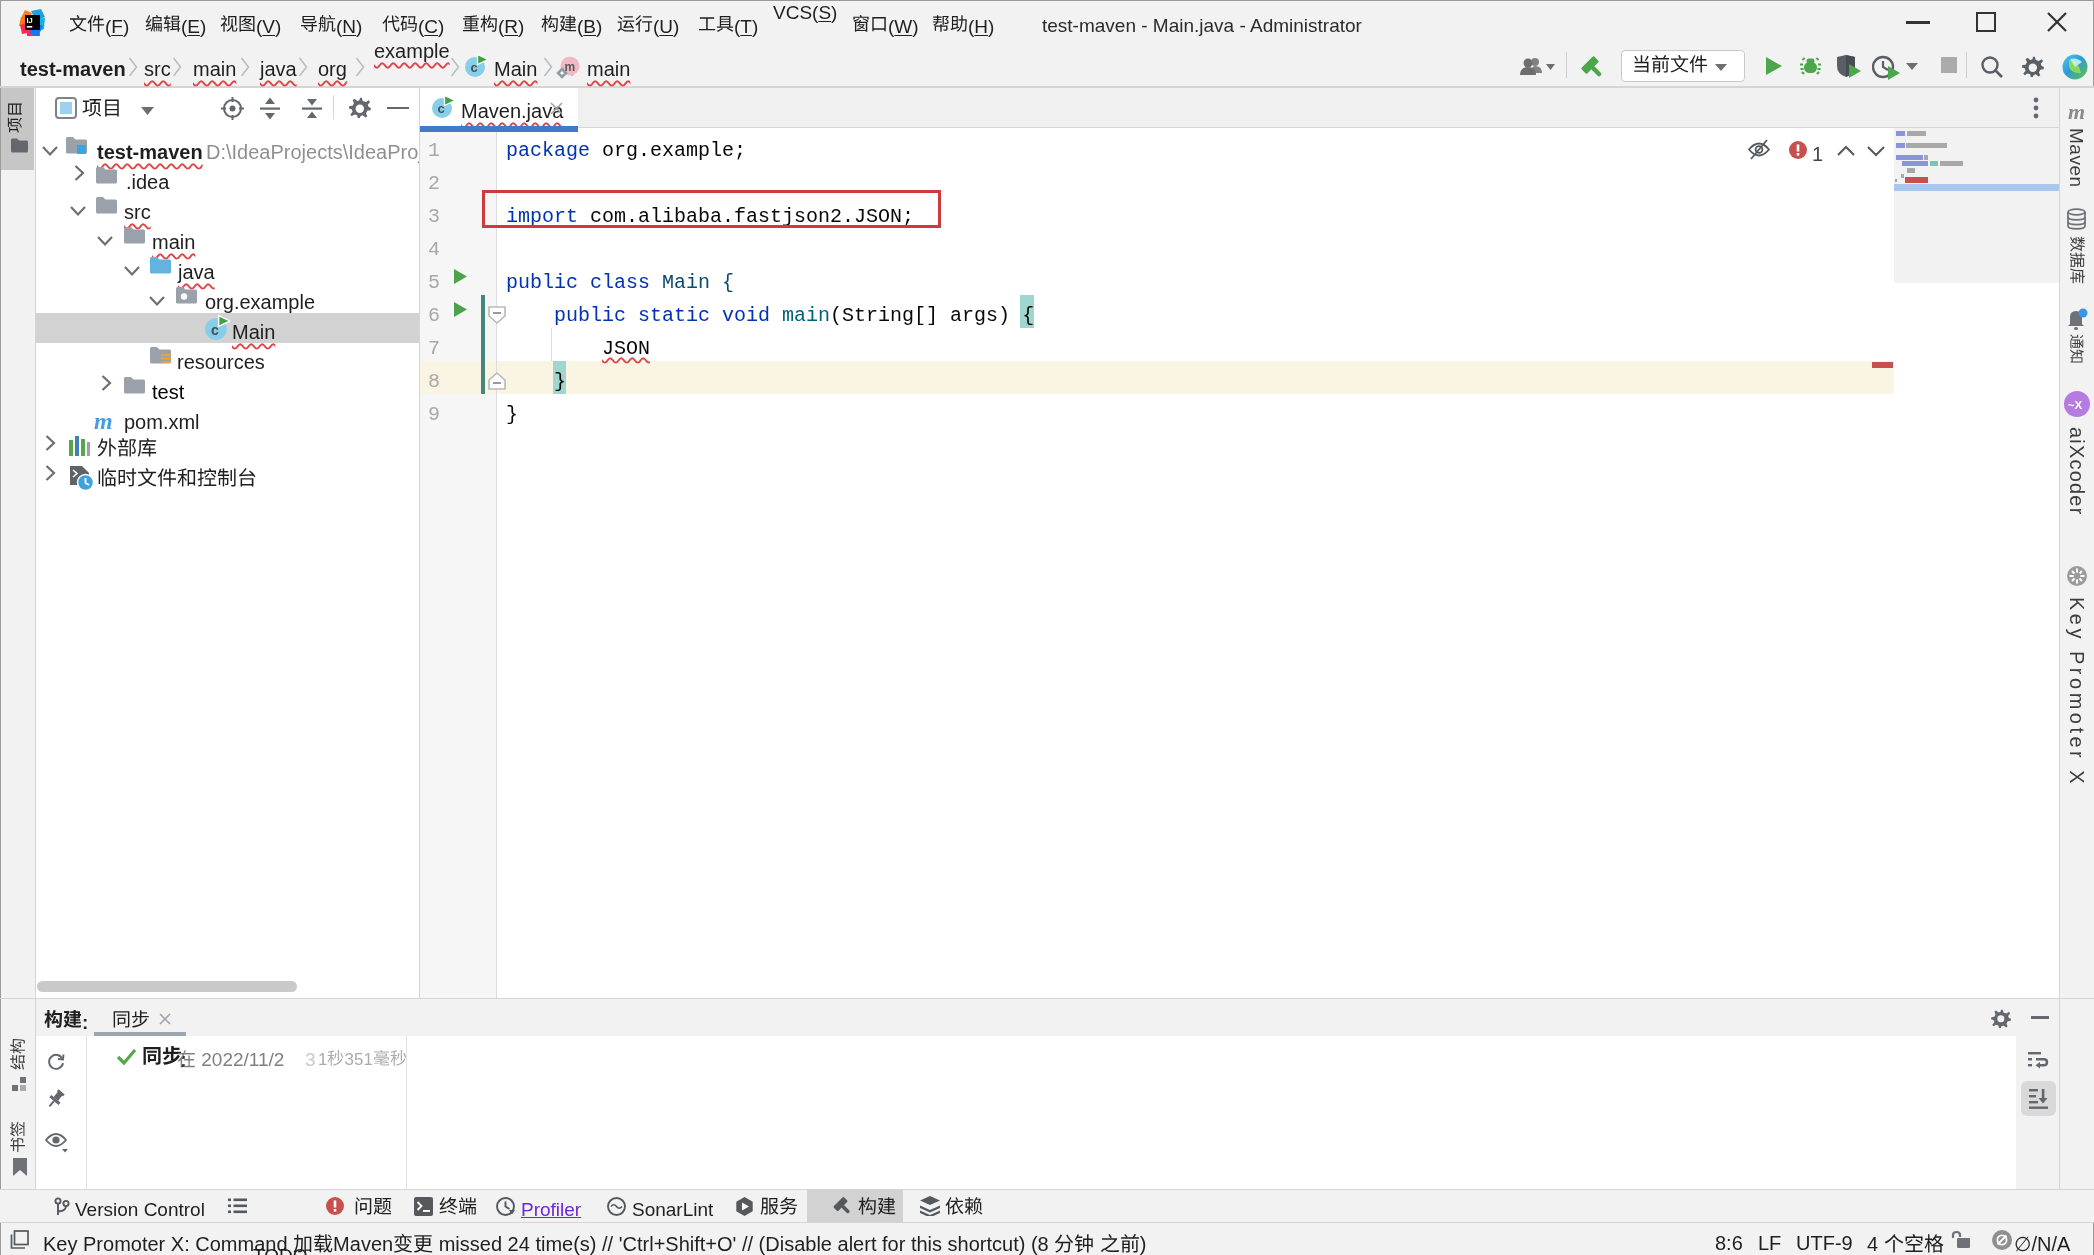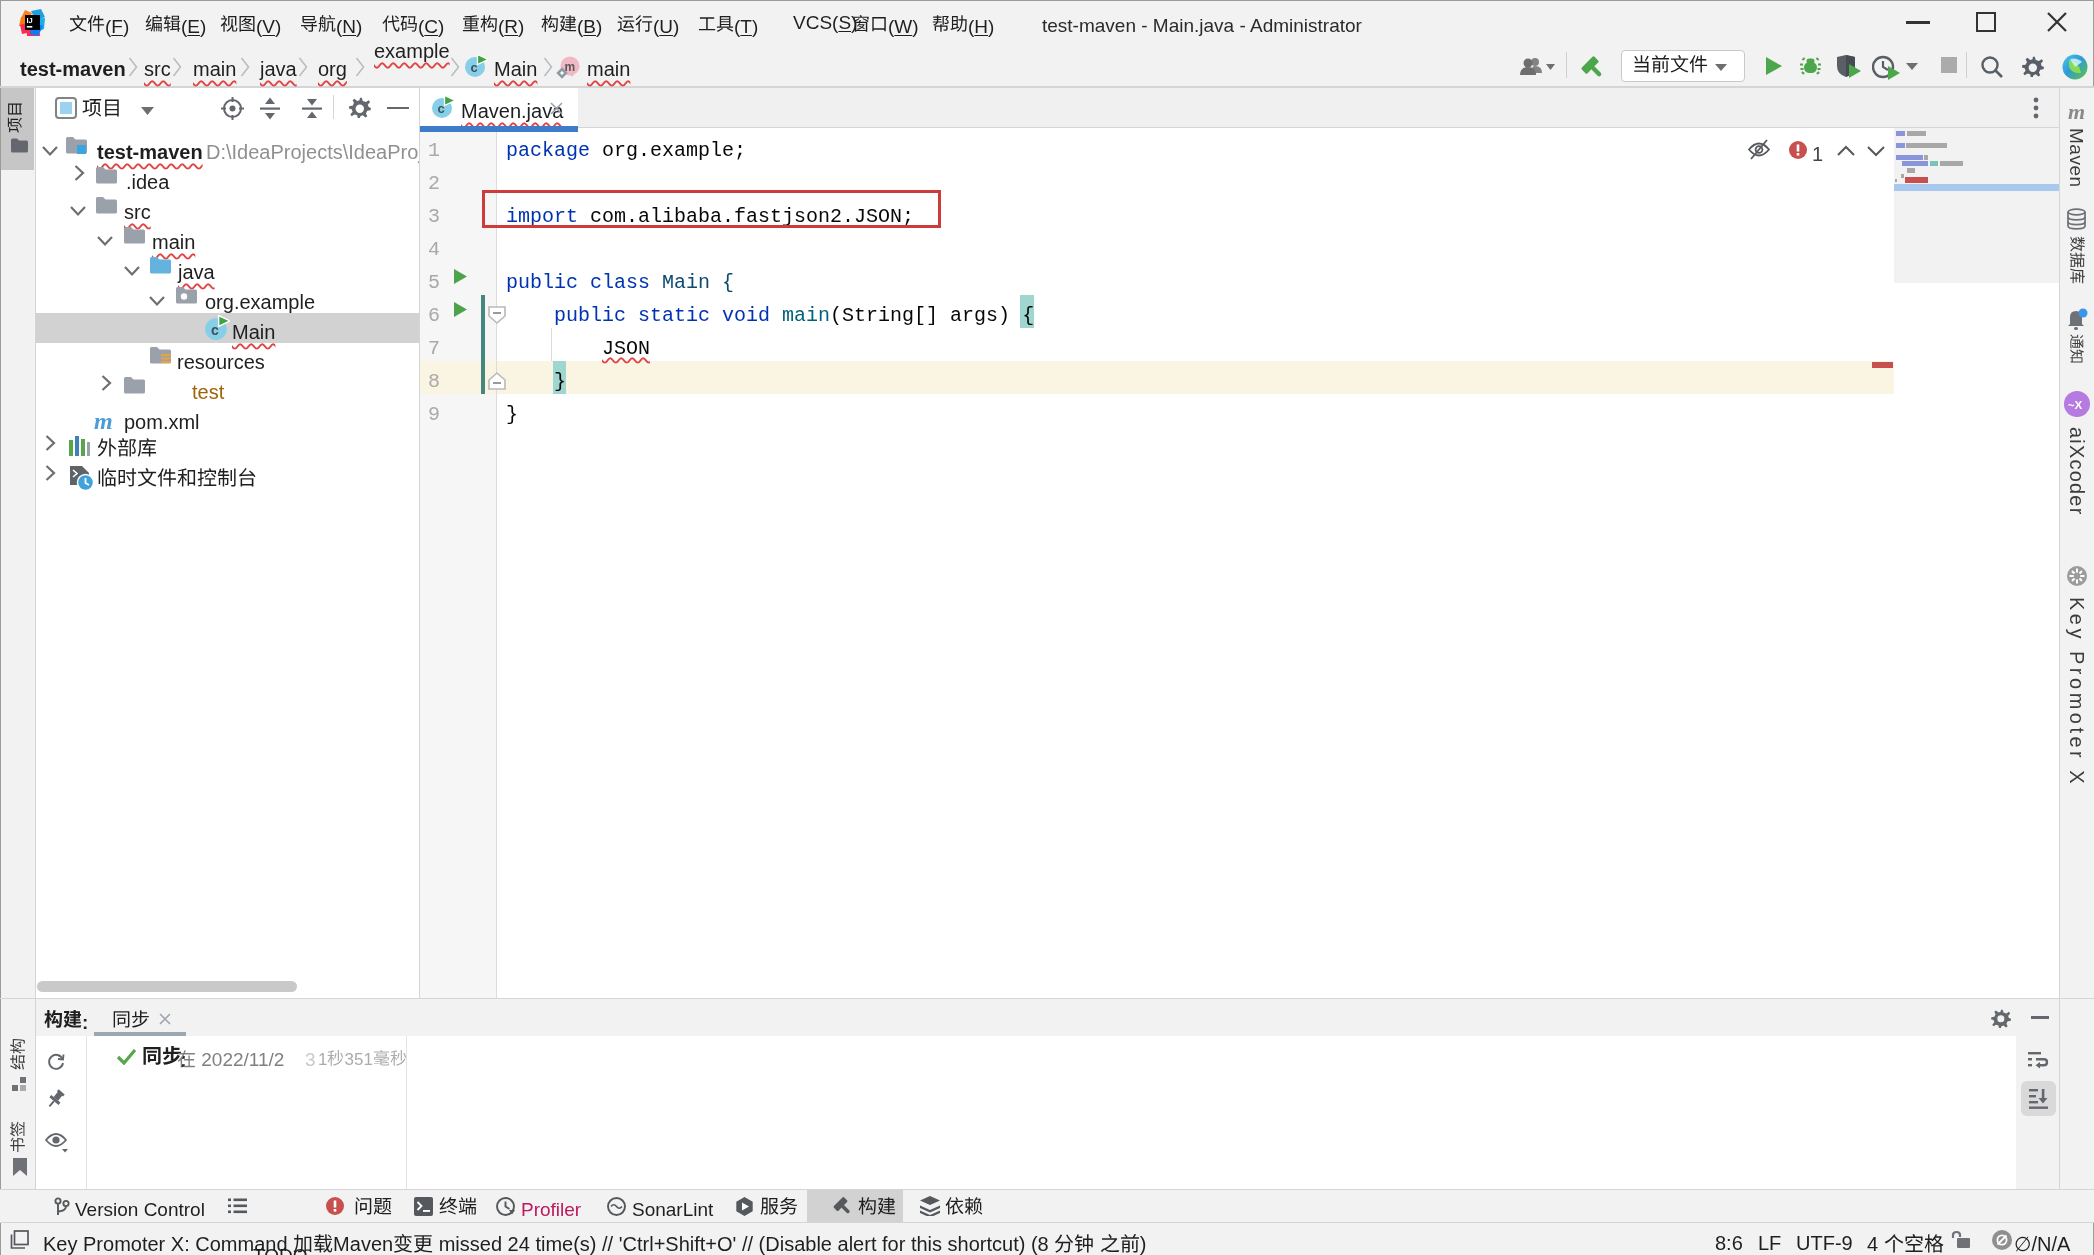--- a/index.html
+++ b/index.html
@@ -154,21 +154,21 @@
       </g>
     </svg></div>
 <div style="position:absolute;left:653px;top:16.3px;font:normal 19px 'Liberation Sans',sans-serif;color:#1f1f1f;white-space:pre;letter-spacing:0;">(<u style="text-underline-offset:2px">U</u>)</div>
 <div style="position:absolute;left:698px;top:14.7px;line-height:0"><svg width="36" height="18" style="vertical-align:-2.7px;" fill="#1f1f1f">
       <g transform="translate(0,15.3) scale(0.0720,-0.0720)">
         <use href="#gr工" x="0"></use>
         <use href="#gr具" x="250"></use>
       </g>
     </svg></div>
 <div style="position:absolute;left:734px;top:16.3px;font:normal 19px 'Liberation Sans',sans-serif;color:#1f1f1f;white-space:pre;letter-spacing:0;">(<u style="text-underline-offset:2px">T</u>)</div>
-<div style="position:absolute;left:773px;top:12px;font:normal 19px 'Liberation Sans',sans-serif;color:#1f1f1f;white-space:pre;letter-spacing:0;margin-left:20px;">VCS(<u style="text-underline-offset:2px">S</u>)</div>
+<div style="position:absolute;left:773px;top:2px;font:normal 19px 'Liberation Sans',sans-serif;color:#1f1f1f;white-space:pre;letter-spacing:0;">VCS(<u style="text-underline-offset:2px">S</u>)</div>
 <div style="position:absolute;left:852px;top:14.7px;line-height:0"><svg width="36" height="18" style="vertical-align:-2.7px;" fill="#1f1f1f">
       <g transform="translate(0,15.3) scale(0.0720,-0.0720)">
         <use href="#gr窗" x="0"></use>
         <use href="#gr口" x="250"></use>
       </g>
     </svg></div>
 <div style="position:absolute;left:888px;top:16.3px;font:normal 19px 'Liberation Sans',sans-serif;color:#1f1f1f;white-space:pre;letter-spacing:0;">(<u style="text-underline-offset:2px">W</u>)</div>
 <div style="position:absolute;left:932px;top:14.7px;line-height:0"><svg width="36" height="18" style="vertical-align:-2.7px;" fill="#1f1f1f">
       <g transform="translate(0,15.3) scale(0.0720,-0.0720)">
         <use href="#gr帮" x="0"></use>
@@ -428,21 +428,21 @@
     <rect x="11" y="11.5" width="10" height="2" fill="#E8A43B"></rect>
     <rect x="11" y="15" width="10" height="2" fill="#E8A43B"></rect>
   </svg>
 <div style="position:absolute;left:177px;top:350.6px;font:normal 20px 'Liberation Sans',sans-serif;color:#1f1f1f;white-space:pre;letter-spacing:0;">resources</div>
 <svg class="abs" style="left:100px;top:374px" width="12" height="18" viewBox="0 0 12 18">
 <path d="M2.5 2 L10 9 L2.5 16" stroke="#6E6E6E" stroke-width="2.2" fill="none"></path>
   </svg>
 <svg class="abs" style="left:124px;top:376px" width="21" height="18" viewBox="0 0 21 18">
 <path d="M0 2.5 Q0 1 1.5 1 L7 1 L9.5 3.5 L19.5 3.5 Q21 3.5 21 5 L21 16 Q21 17.5 19.5 17.5 L1.5 17.5 Q0 17.5 0 16 Z" fill="#9AA1AA"></path>
   </svg>
-<div style="position:absolute;left:152px;top:380.6px;font:normal 20px 'Liberation Sans',sans-serif;color:#a16207;white-space:pre;letter-spacing:0;margin-left:40px;">test</div>
+<div style="position:absolute;left:152px;top:380.6px;font:normal 20px 'Liberation Sans',sans-serif;color:#000000;white-space:pre;letter-spacing:0;">test</div>
 <div style="position:absolute;left:94px;top:407.7px;font:bold italic 24px 'Liberation Serif',serif;color:#4D9CD8;white-space:pre;letter-spacing:0;">m</div>
 <div style="position:absolute;left:124px;top:410.6px;font:normal 20px 'Liberation Sans',sans-serif;color:#1f1f1f;white-space:pre;letter-spacing:0;">pom.xml</div>
 <svg class="abs" style="left:44px;top:434px" width="12" height="18" viewBox="0 0 12 18">
 <path d="M2.5 2 L10 9 L2.5 16" stroke="#6E6E6E" stroke-width="2.2" fill="none"></path>
   </svg>
 <svg class="abs" style="left:69px;top:436px" width="22" height="20" viewBox="0 0 22 20">
 <rect x="0" y="4" width="4" height="16" fill="#57A64A"></rect>
     <rect x="6" y="0" width="4" height="20" fill="#3E82B8"></rect>
 <rect x="12" y="3" width="4" height="17" fill="#57A64A"></rect>
     <rect x="18" y="6" width="3" height="14" fill="#9AA1AA"></rect>
@@ -732,21 +732,21 @@
       <g transform="translate(0,16.1) scale(0.0760,-0.0760)">
         <use href="#gr终" x="0"></use>
         <use href="#gr端" x="250"></use>
       </g>
     </svg></div>
 <svg class="abs" style="left:496px;top:1197px" width="19" height="19" viewBox="0 0 19 19">
 <circle cx="9.5" cy="9.5" r="8.5" fill="none" stroke="#55585C" stroke-width="1.9"></circle>
 <path d="M9.5 4.5 L9.5 9.5 L13.5 12" stroke="#55585C" stroke-width="1.9" fill="none"></path>
 <polygon points="13,13 19,13 16,17.5" fill="#55585C"></polygon>
   </svg>
-<div style="position:absolute;left:521px;top:1199.3px;font:normal 19px 'Liberation Sans',sans-serif;color:#be185d;white-space:pre;letter-spacing:0;">Profiler</div>
+<div style="position:absolute;left:521px;top:1199.3px;font:normal 19px 'Liberation Sans',sans-serif;color:#6d28d9;white-space:pre;letter-spacing:0;text-decoration:underline;">Profiler</div>
 <svg class="abs" style="left:607px;top:1197px" width="19" height="19" viewBox="0 0 19 19">
 <circle cx="9.5" cy="9.5" r="8.5" fill="none" stroke="#55585C" stroke-width="1.9"></circle>
 <path d="M4 9.5 Q6.75 6 9.5 9.5 Q12.25 13 15 9.5" stroke="#55585C" stroke-width="1.7" fill="none"></path>
   </svg>
 <div style="position:absolute;left:632px;top:1199.3px;font:normal 19px 'Liberation Sans',sans-serif;color:#1f1f1f;white-space:pre;letter-spacing:0;">SonarLint</div>
 <svg class="abs" style="left:735px;top:1197px" width="19" height="19" viewBox="0 0 19 19">
 <path d="M9.5 0 L17.7 4.75 L17.7 14.25 L9.5 19 L1.3 14.25 L1.3 4.75 Z" fill="#55585C"></path>
 <polygon points="7,5.5 14,9.5 7,13.5" fill="#fff"></polygon>
   </svg>
 <div style="position:absolute;left:760px;top:1196.8px;line-height:0"><svg width="38" height="19" style="vertical-align:-2.9px;" fill="#1f1f1f">

